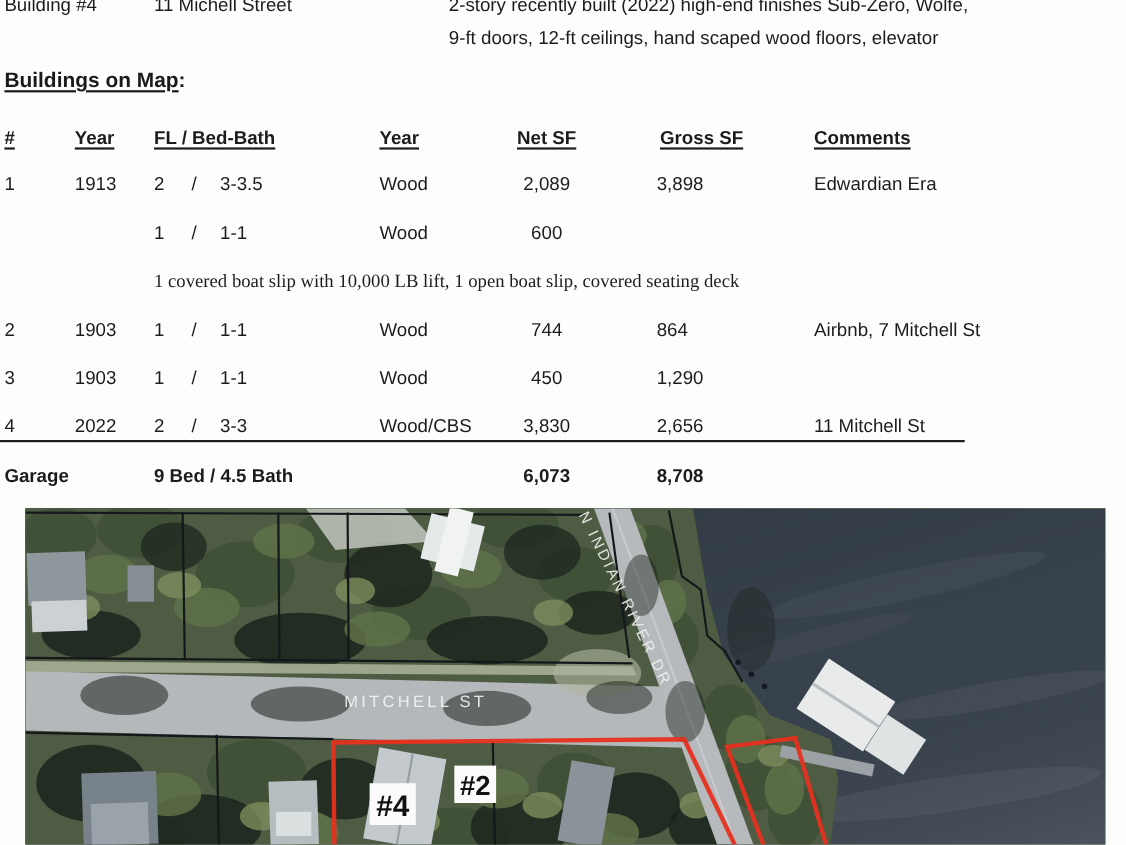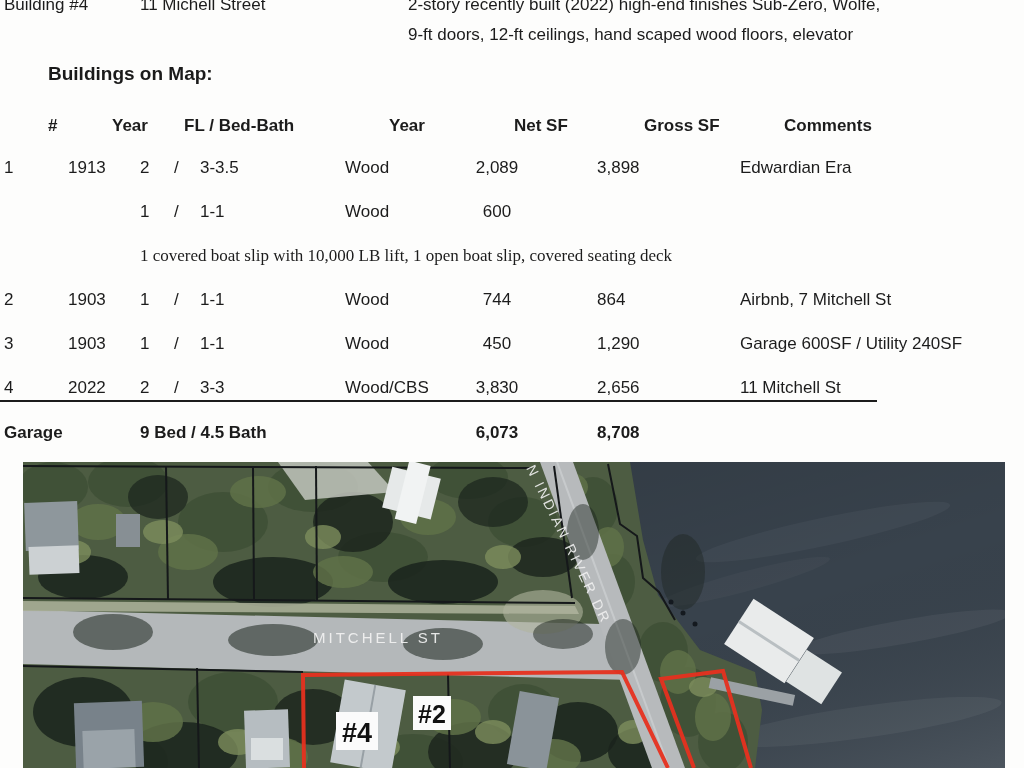--- a/index.html
+++ b/index.html
@@ -5,21 +5,21 @@
   html,body{margin:0;padding:0;}
   body{
     width:1024px;height:768px;position:relative;overflow:hidden;
     background:#fdfdfc;
     font-family:"Liberation Sans","DejaVu Sans",sans-serif;
     color:#1a1a1a;
   }
   .abs{position:absolute;white-space:nowrap;}
   .txt{font-size:17px;line-height:20px;color:#1c1c1c;}
   .b{font-weight:700;}
-  .u{text-decoration-thickness:2px;text-underline-offset:3px;margin-left:44px;}
+  .u{text-decoration:underline;text-decoration-thickness:2px;text-underline-offset:3px;}
   .section-title{font-size:19px;font-weight:700;}
   
   .c-num{left:4px;}
   .c-year{left:68px;}
   .c-fl{left:140px;}
   .c-slash{left:174px;}
   .c-bb{left:200px;}
   .c-frame{left:345px;}
   .c-netbox{left:450px;width:94px;text-align:center;white-space:nowrap;}
   .c-grossbox{left:597px;width:94px;text-align:left;white-space:nowrap;}
@@ -93,21 +93,20 @@
 
 <div class="row" style="top:334px;">
   <span class="abs txt c-num">3</span>
   <span class="abs txt c-year">1903</span>
   <span class="abs txt c-fl">1</span>
   <span class="abs txt c-slash">/</span>
   <span class="abs txt c-bb">1-1</span>
   <span class="abs txt c-frame">Wood</span>
   <span class="abs txt c-netbox">450</span>
   <span class="abs txt c-grossbox">1,290</span>
-  <span class="abs txt c-com">Garage 600SF / Utility 240SF</span>
 </div>
 
 <div class="row" style="top:378px;">
   <span class="abs txt c-num">4</span>
   <span class="abs txt c-year">2022</span>
   <span class="abs txt c-fl">2</span>
   <span class="abs txt c-slash">/</span>
   <span class="abs txt c-bb">3-3</span>
   <span class="abs txt c-frame">Wood/CBS</span>
   <span class="abs txt c-netbox">3,830</span>

